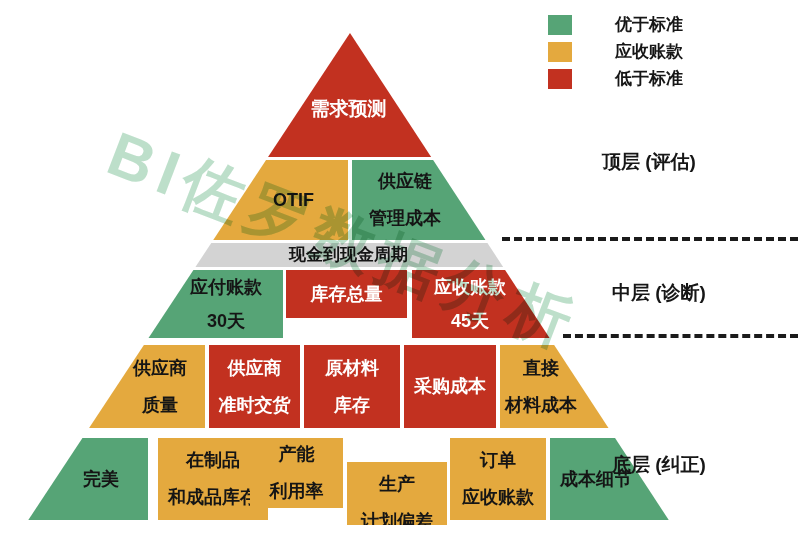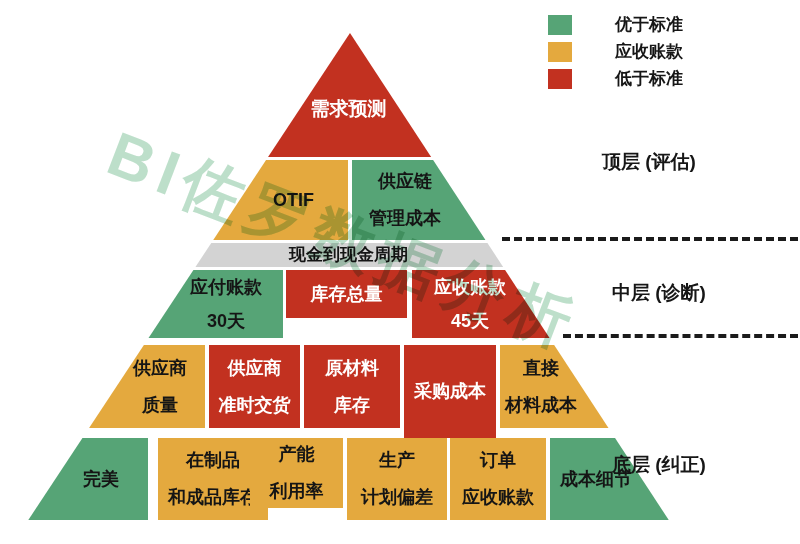--- a/index.html
+++ b/index.html
@@ -105,40 +105,40 @@
       <span>质量</span>
     </div>
     <div class="blk red" style="left:184px;top:312px;width:91px;height:83px">
       <span>供应商</span>
       <span>准时交货</span>
     </div>
     <div class="blk red" style="left:279px;top:312px;width:96px;height:83px">
       <span>原材料</span>
       <span>库存</span>
     </div>
-    <div class="blk red" style="left:379px;top:312px;width:92px;height:93px">
+    <div class="blk red" style="left:379px;top:312px;width:92px;height:83px">
       <span>采购成本</span>
     </div>
     <div class="blk yellow" style="left:475px;top:312px;width:172px;height:83px;padding-right:90px">
       <span>直接</span>
       <span>材料成本</span>
     </div>
 
     <div class="blk green" style="left:0;top:405px;width:123px;height:82px;padding-left:29px">
       <span>完美</span>
     </div>
     <div class="blk yellow" style="left:133px;top:405px;width:110px;height:82px">
       <span>在制品</span>
       <span>和成品库存</span>
     </div>
     <div class="blk yellow" style="left:225px;top:405px;width:93px;height:70px">
       <span>产能</span>
       <span>利用率</span>
     </div>
-    <div class="blk yellow" style="left:322px;top:405px;width:100px;height:82px">
+    <div class="blk yellow" style="left:322px;top:429px;width:100px;height:82px">
       <span>生产</span>
       <span>计划偏差</span>
     </div>
     <div class="blk yellow" style="left:425px;top:405px;width:96px;height:82px">
       <span>订单</span>
       <span>应收账款</span>
     </div>
     <div class="blk green" style="left:525px;top:405px;width:122px;height:82px;padding-right:30px">
       <span>成本细节</span>
     </div>

